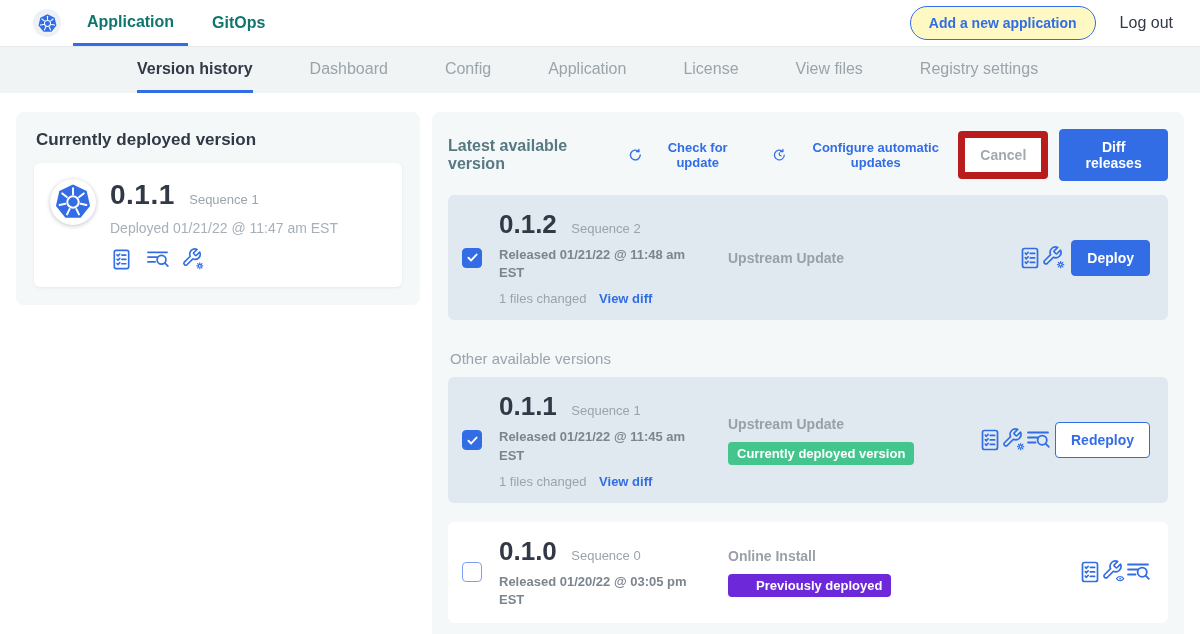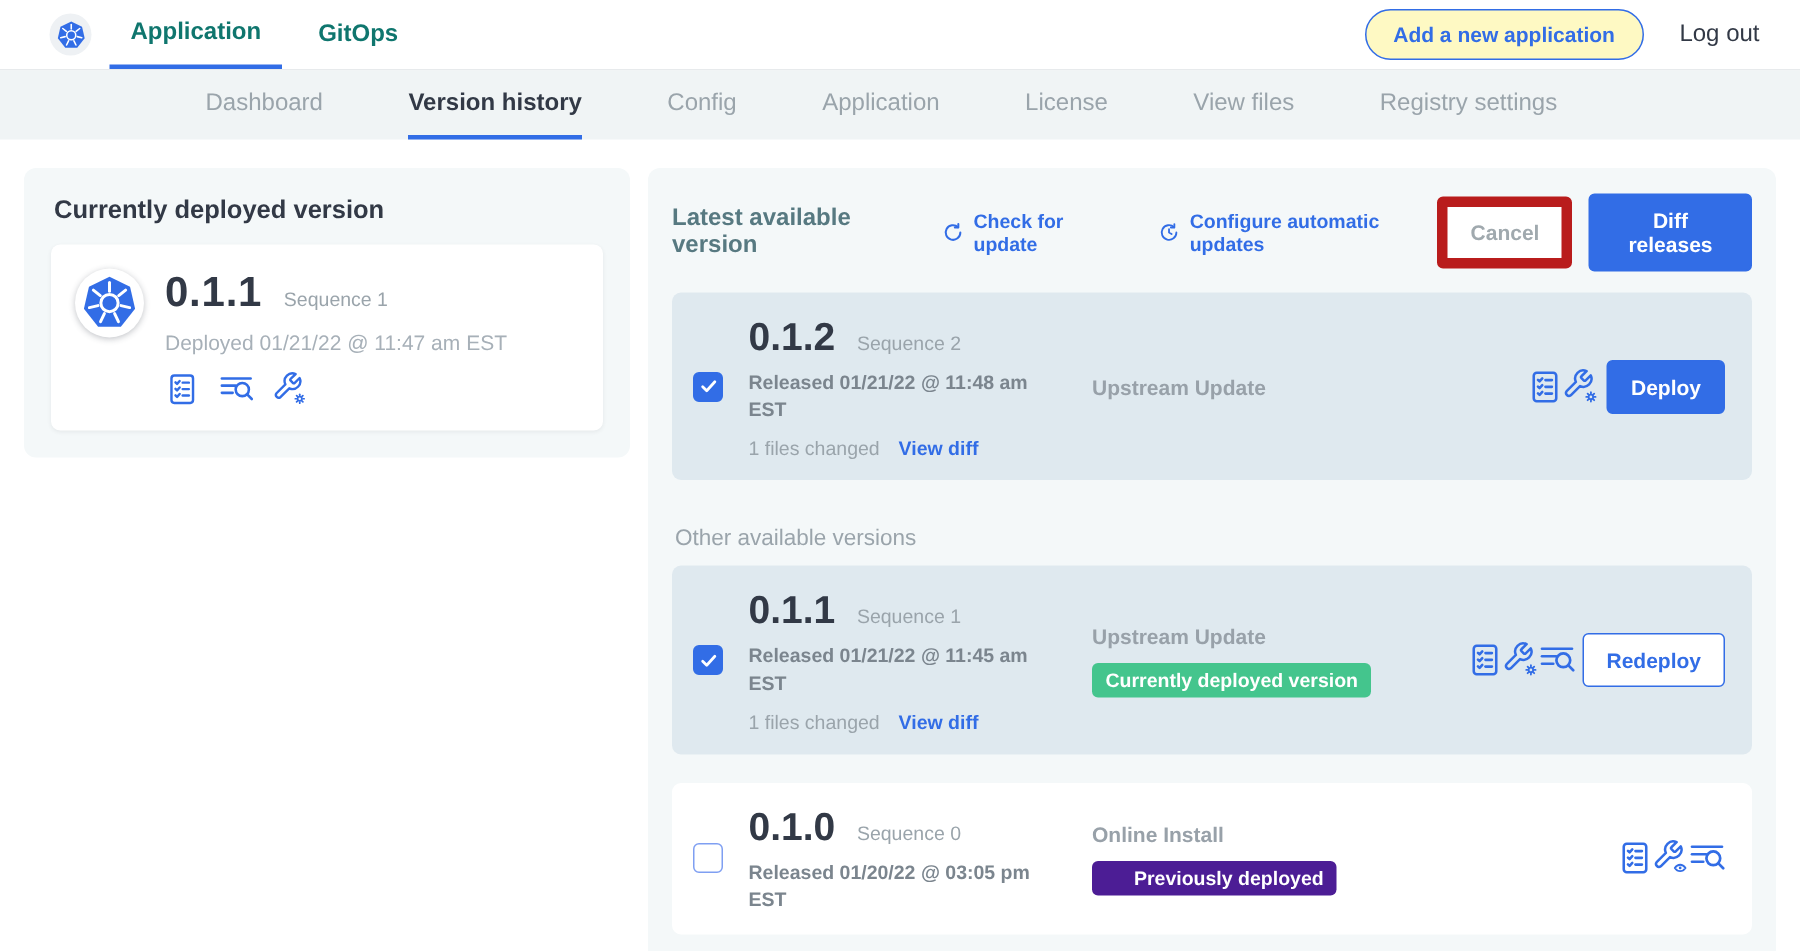--- a/index.html
+++ b/index.html
@@ -44,21 +44,21 @@
   .dep-info { margin-left:14px; }
   .vnum-big { font-size:28px; font-weight:700; letter-spacing:.5px; }
   .sequence { font-size:13px; color:#9aa4ab; margin-left:10px; }
   .deployed-at { margin-top:9px; font-size:14px; color:#a7b0b8; }
   .icon-row { margin-top:12px; display:flex; gap:13px; color:#326de6; }
   .icon-row svg { width:23px; height:23px; cursor:pointer; }
 
   .right-panel { flex:1; background:#f4f8f9; border-radius:8px; padding:17px 16px 18px; }
   .panel-head { display:flex; align-items:center; }
   .panel-title { font-size:16px; font-weight:700; color:#577981; margin:0; }
-  .head-link { display:flex; align-items:center; gap:6px; color:#326de6; font-size:13px; font-weight:700; cursor:pointer; }
+  .head-link { display:flex; align-items:center; gap:6px; color:#326de6; font-size:13px; font-weight:700; cursor:pointer;text-align:center; }
   .head-link.first { margin-left:14px; }
   .head-link.second { margin-left:26px; }
   .head-link svg { width:16px; height:16px; }
   .btn { font-family:inherit; font-size:14px; font-weight:700; border-radius:4px; padding:9px 15px; cursor:pointer; }
   .btn-cancel { background:#fff; border:7px solid #b91c1c; color:#a0a9ae; margin-left:auto; }
   .btn-primary { background:#326de6; border:1px solid #326de6; color:#fff; margin-left:11px; }
   .btn-outline { background:#fff; border:1px solid #326de6; color:#326de6; }
 
   .row { border-radius:6px; padding:14px 18px 14px 14px; display:flex; align-items:center; }
   .row.selected { background:#dfe9ef; }
@@ -78,21 +78,21 @@
   .vnum { font-size:26px; font-weight:700; }
   .released { margin-top:6px; font-size:13px; font-weight:700; color:#7b858e; width:190px; line-height:1.4; }
   .files-line { margin-top:9px; font-size:13px; color:#9aa4ab; }
   .view-diff { color:#326de6; font-weight:700; margin-left:9px; cursor:pointer; }
 
   .source-col { flex:1; padding-left:14px; }
   .source-label { font-size:14px; font-weight:700; color:#98a1a9; }
   .badge { display:inline-block; margin-top:10px; font-size:13px; font-weight:700; color:#fff;
     padding:4px 9px; border-radius:4px; }
   .badge-green { background:#44c58d; }
-  .badge-gray { background:#4c1d95;padding-left:28px; }
+  .badge-gray { background:#6d28d9;padding-left:28px; }
 
   .actions { display:flex; align-items:center; color:#326de6; margin-left:12px; }
   .actions svg { width:24px; height:24px; cursor:pointer; }
   .actions .btn { margin-left:5px; }
 </style>
 </head>
 <body>
 
 <svg class="defs" aria-hidden="true">
   <symbol id="i-k8s" viewBox="0 0 32 32">
@@ -171,22 +171,22 @@
       <span>GitOps</span>
     </div>
   </nav>
   <div class="top-right">
     <button class="add-app">Add a new application</button>
     <div class="logout">Log out</div>
   </div>
 </header>
 
 <nav class="subnav">
+  <div class="subnav-item active">Version history</div>
   <div class="subnav-item">Dashboard</div>
-  <div class="subnav-item active">Version history</div>
   <div class="subnav-item">Config</div>
   <div class="subnav-item">Application</div>
   <div class="subnav-item">License</div>
   <div class="subnav-item">View files</div>
   <div class="subnav-item">Registry settings</div>
 </nav>
 
 <main class="content">
 
   <section class="left-panel">

